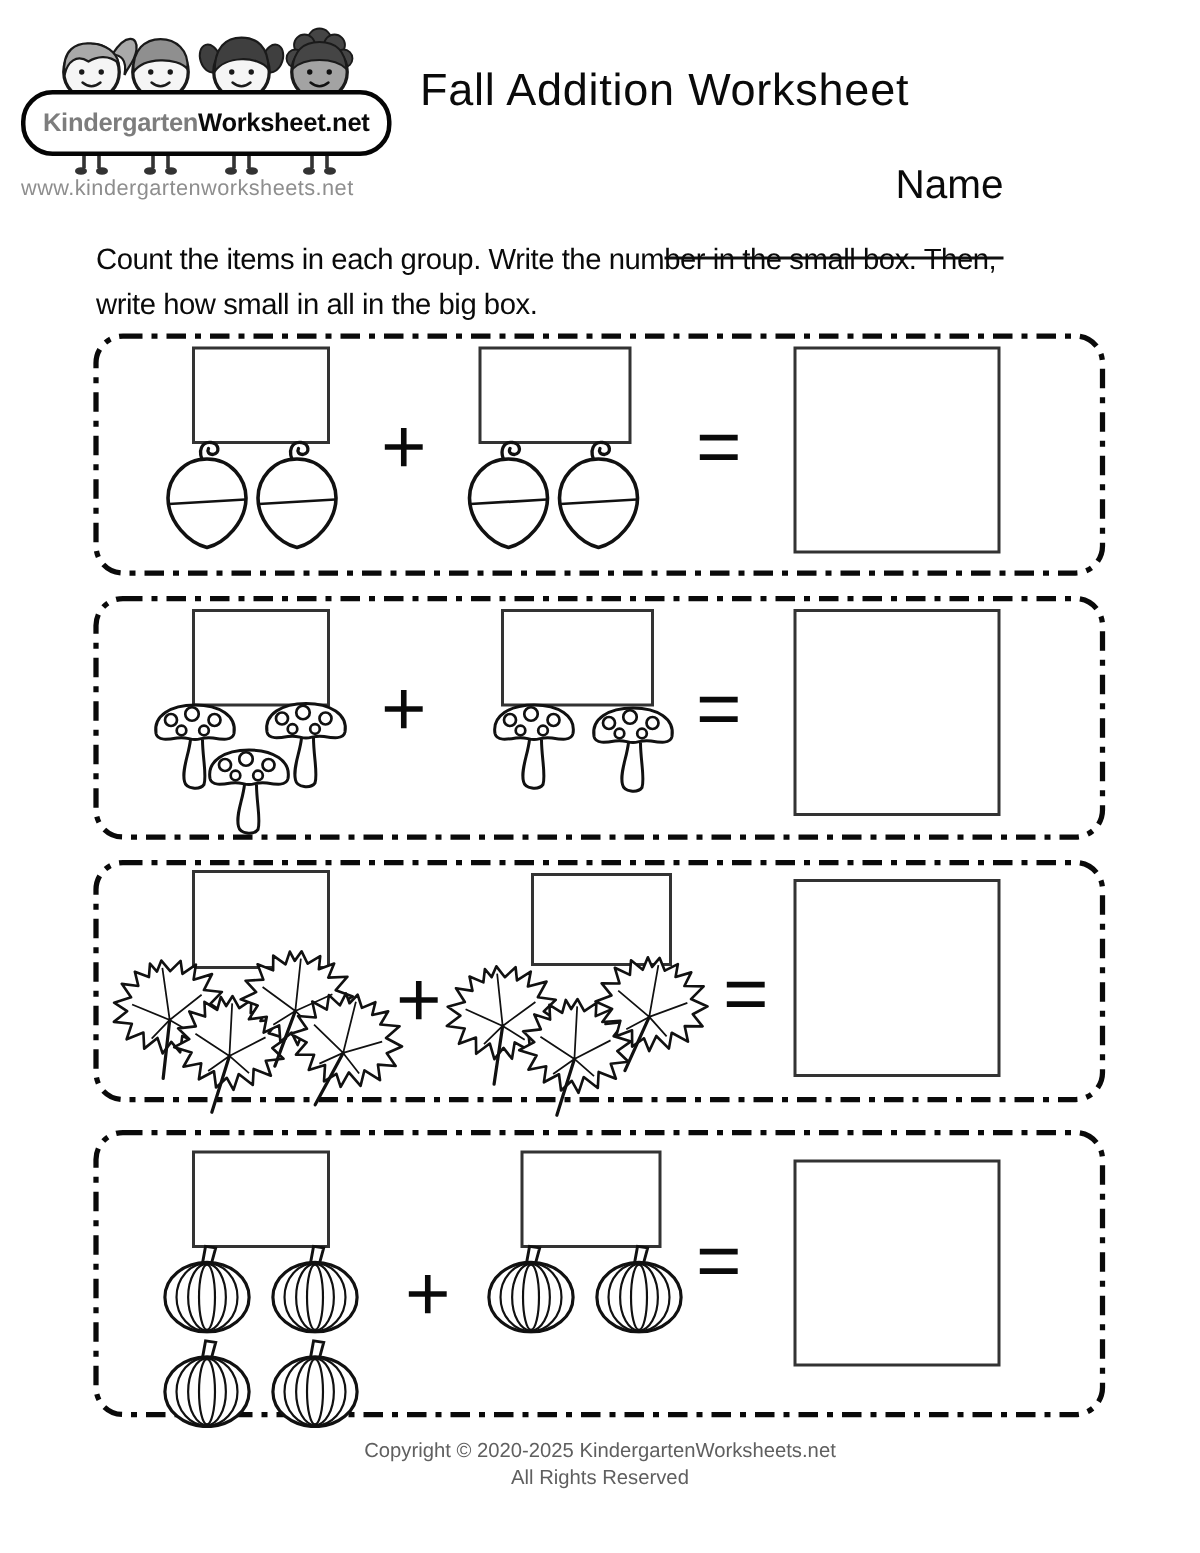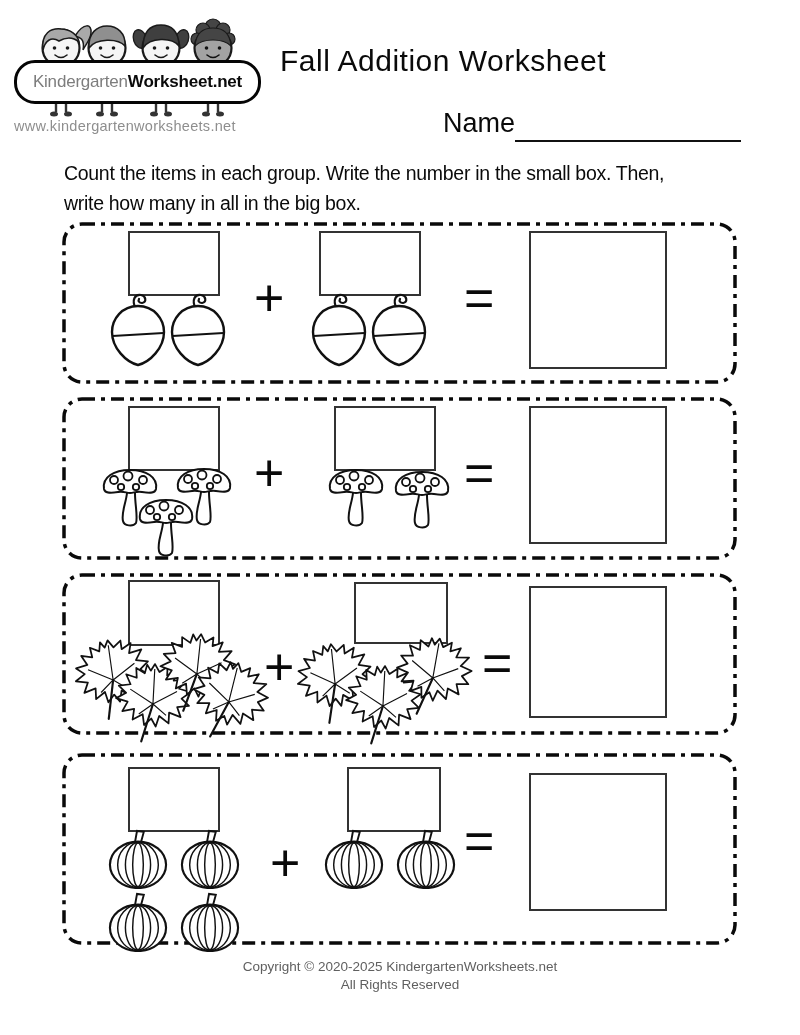--- a/index.html
+++ b/index.html
@@ -7,29 +7,29 @@
         font-family:"Liberation Sans",sans-serif;color:#111;}
 
   
   .logo{position:absolute;left:14px;top:10px;width:252px;height:130px;}
   .heads-svg{position:absolute;left:0;top:0;z-index:1;}
   .legs-svg{position:absolute;left:0;top:92px;z-index:1;}
   .banner{position:absolute;left:0;top:50px;width:241px;height:38px;z-index:2;
           background:#fff;border:3.5px solid #050505;border-radius:21px;
           display:flex;align-items:center;justify-content:center;white-space:nowrap;
           font-size:17px;letter-spacing:-0.2px;}
-  .brand-light{color:#7d7d7d;font-weight:400;}
+  .brand-light{color:#7d7d7d;font-weight:700;}
   .brand-bold{color:#0a0a0a;font-weight:700;}
   .logo-url{position:absolute;left:0;top:108px;width:252px;text-align:left;
             font-size:14.5px;color:#8e8e8e;letter-spacing:0.3px;}
 
   
   .title{position:absolute;left:280px;top:44px;font-size:30px;font-weight:400;
          letter-spacing:0.5px;color:#0a0a0a;}
-  .name-block{position:absolute;left:443px;top:108px;display:flex;align-items:flex-start;}
+  .name-block{position:absolute;left:443px;top:108px;display:flex;align-items:flex-end;flex-direction:column;}
   .name-label{font-size:27px;color:#0a0a0a;}
   .name-line{display:inline-block;width:226px;height:32px;border-bottom:2.5px solid #111;}
 
   .instructions{position:absolute;left:64px;top:158px;font-size:19.5px;line-height:30px;
                 letter-spacing:-0.3px;white-space:nowrap;color:#0a0a0a;}
 
   
   #problems{position:absolute;left:62px;top:222px;width:675px;}
   .problem-row{position:relative;width:675px;height:162px;margin-bottom:13px;}
   .row-2{height:163px;}
@@ -160,21 +160,21 @@
     <div class="logo-url">www.kindergartenworksheets.net</div>
   </div>
 
   <div class="title">Fall Addition Worksheet</div>
   <div class="name-block">
     <span class="name-label">Name</span>
       <span class="name-line"></span>
   </div>
   <div class="instructions">
     <div>Count the items in each group. Write the number in the small box. Then,</div>
-    <div>write how many in all in the big box.</div>
+    <div>write how small in all in the big box.</div>
   </div>
 
   <div id="problems">
       <div class="problem-row row-1 type-acorn">
     <svg class="row-border">
       <rect class="dash-rect" rx="18" ry="18" fill="none" stroke="#0a0a0a" stroke-width="3.5" stroke-dasharray="13 6 4 6" x="2" y="2" width="671" height="158"></rect>
     </svg>
     <div class="small-box small-box-left"></div>
     <div class="group group-left">
           <div class="item item-1">

